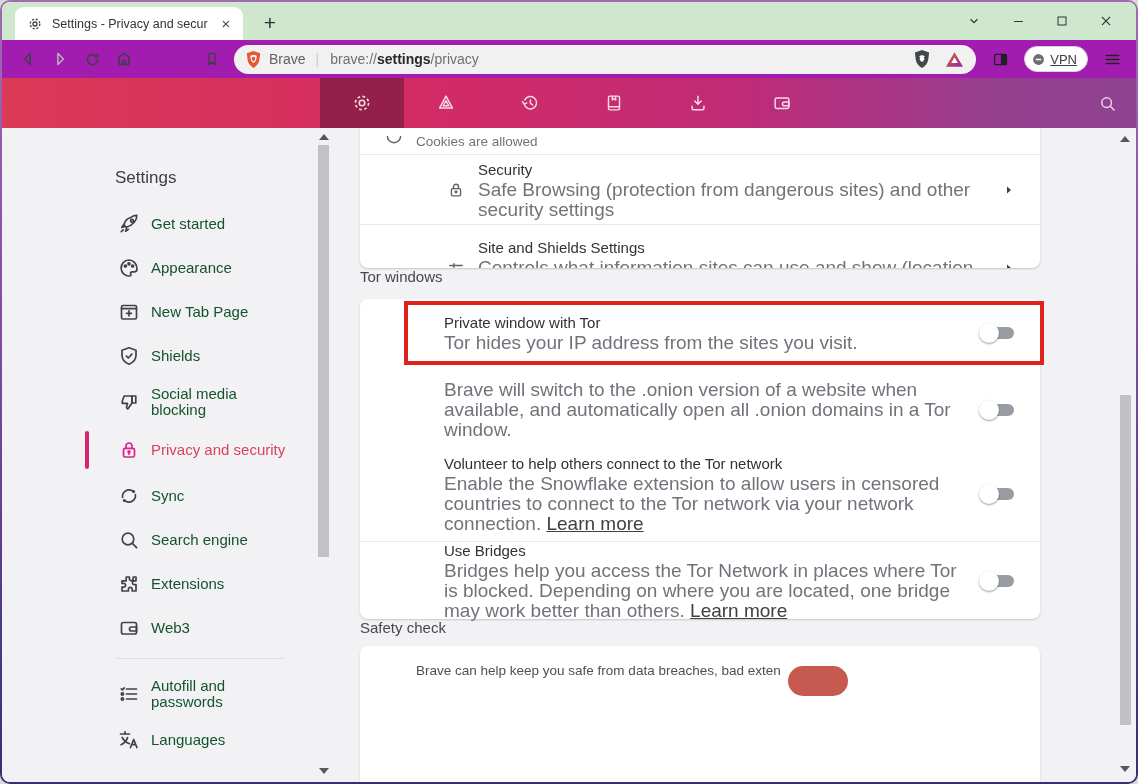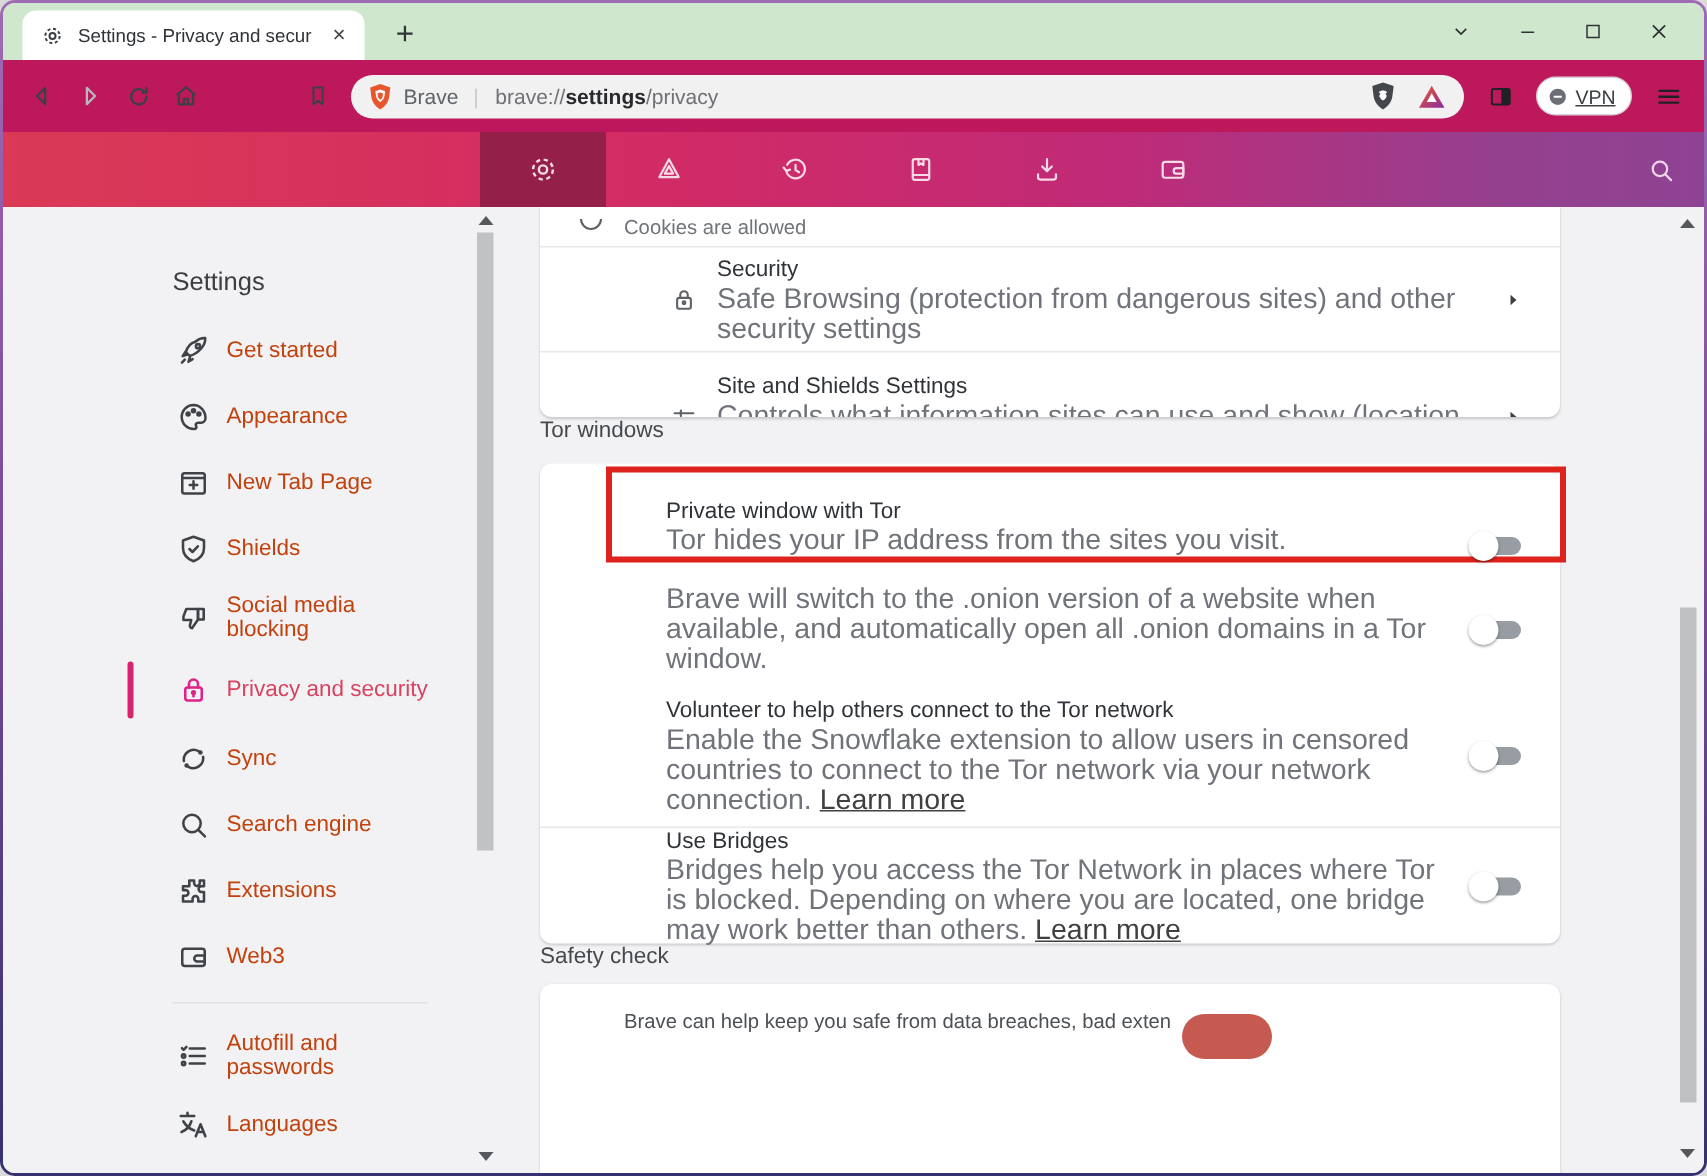--- a/index.html
+++ b/index.html
@@ -15,21 +15,21 @@
          display:flex; align-items:center; gap:9px; padding:0 8px 0 12px; }
   .tab-title { font-size:12.5px; color:#2f3337; flex:1; white-space:nowrap; overflow:hidden; }
   .tab-close { width:18px; height:18px; display:flex; align-items:center; justify-content:center;
                font-size:15px; color:#44484c; border-radius:50%; cursor:pointer; }
   .newtab-btn { width:26px; height:26px; margin:0 0 4px 14px; display:flex; align-items:center; justify-content:center;
                 font-size:21px; font-weight:400; color:#2f3337; border-radius:50%; }
   .win-controls { position:absolute; right:8px; top:0; height:38px; display:flex; align-items:center; }
   .wc-btn { width:44px; height:32px; display:flex; align-items:center; justify-content:center; color:#2f3237; }
 
   
-  .toolbar { height:48px; background:#be185d; flex:none; display:flex; align-items:center; padding:0 10px 0 12px; }
+  .toolbar { height:38px; background:#a21caf; flex:none; display:flex; align-items:center; padding:0 10px 0 12px; }
   .tb-btn { width:28px; height:28px; display:flex; align-items:center; justify-content:center; border-radius:50%; flex:none; }
   .tb-gap { width:4px; }
   .bookmark-btn { margin-left:60px; }
   .addressbar { flex:1; height:29px; margin:0 10px 0 8px; background:#f1f1f2; border-radius:15px;
                 display:flex; align-items:center; padding:0 10px 0 11px; }
   .site-label { font-size:14px; color:#5f6368; margin:0 10px 0 7px; }
   .url-sep { color:#c8cacc; font-size:14px; margin-right:11px; }
   .url-text { font-size:14px; color:#6e7074; }
   .url-bold { font-weight:700; color:#27292c; }
   .addr-right { margin-left:auto; display:flex; align-items:center; gap:14px; padding-right:2px; }
@@ -48,21 +48,21 @@
   
   .content { flex:1; position:relative; background:#f2f2f4; overflow:hidden; }
 
   
   .sidebar { position:absolute; left:0; top:0; bottom:0; width:330px; padding:40px 0 0 83px; }
   .side-heading { font-size:17px; font-weight:500; color:#3b3e42; margin-left:30px; height:28px; }
   .side-list { margin-top:14px; }
   .side-item { position:relative; display:flex; align-items:center; gap:10px; padding-left:32px;
                height:28px; margin-bottom:16px; cursor:pointer; }
   .side-item.two-line { height:32px; }
-  .side-item .slabel { font-size:15px; color:#c2410c; line-height:16px; width:142px; }
+  .side-item .slabel { font-size:15px; color:#14532d; line-height:16px; width:142px; }
   .side-item.active .slabel { color:#d8435f; }
   .active-bar { position:absolute; left:0; top:-3px; bottom:-3px; width:4px; background:#d6246e; border-radius:2px; }
   .side-divider { height:1px; background:#dfe1e3; width:170px; margin:14px 0 19px 30px; }
   .sicon { width:24px; height:24px; flex:none; display:flex; align-items:center; justify-content:center; }
 
   
   .side-scroll { position:absolute; right:3px; top:0; bottom:0; width:11px; }
   .side-scroll .thumb { position:absolute; left:0; width:11px; top:17px; height:412px; background:#c0c2c4; }
   .arrow-up, .arrow-down { position:absolute; left:1px; width:0; height:0;
       border-left:5px solid transparent; border-right:5px solid transparent; }
@@ -91,21 +91,21 @@
   .cookie-icon-clip svg { position:absolute; top:-10px; left:2px; }
   .cookie-label { font-size:13.5px; color:#70747a; line-height:16px; }
 
   
   .toggle { width:34px; height:14px; position:relative; flex:none; cursor:pointer; }
   .toggle .track { position:absolute; left:1px; right:1px; top:1px; bottom:1px; border-radius:7px; background:#989ca3; }
   .toggle .knob { position:absolute; left:-2px; top:-3px; width:20px; height:20px; border-radius:50%;
                   background:#fff; box-shadow:0 1px 2px rgba(0,0,0,.4); }
 
   
-  .annotated { outline:4px solid #dd231b;align-items:flex-end; }
+  .annotated { outline:4px solid #dd231b; }
 
   
   .tor-card { padding-top:6px; height:320px; }
   .tor-row-1 { height:56px; margin-bottom:15px; }
   .tor-row-2 { height:68px; margin-bottom:16px; }
   .tor-row-3 { height:68px; }
   .tor-div { margin-top:13px; }
   .tor-row-4 { height:66px; margin-top:6px; }
 
   

